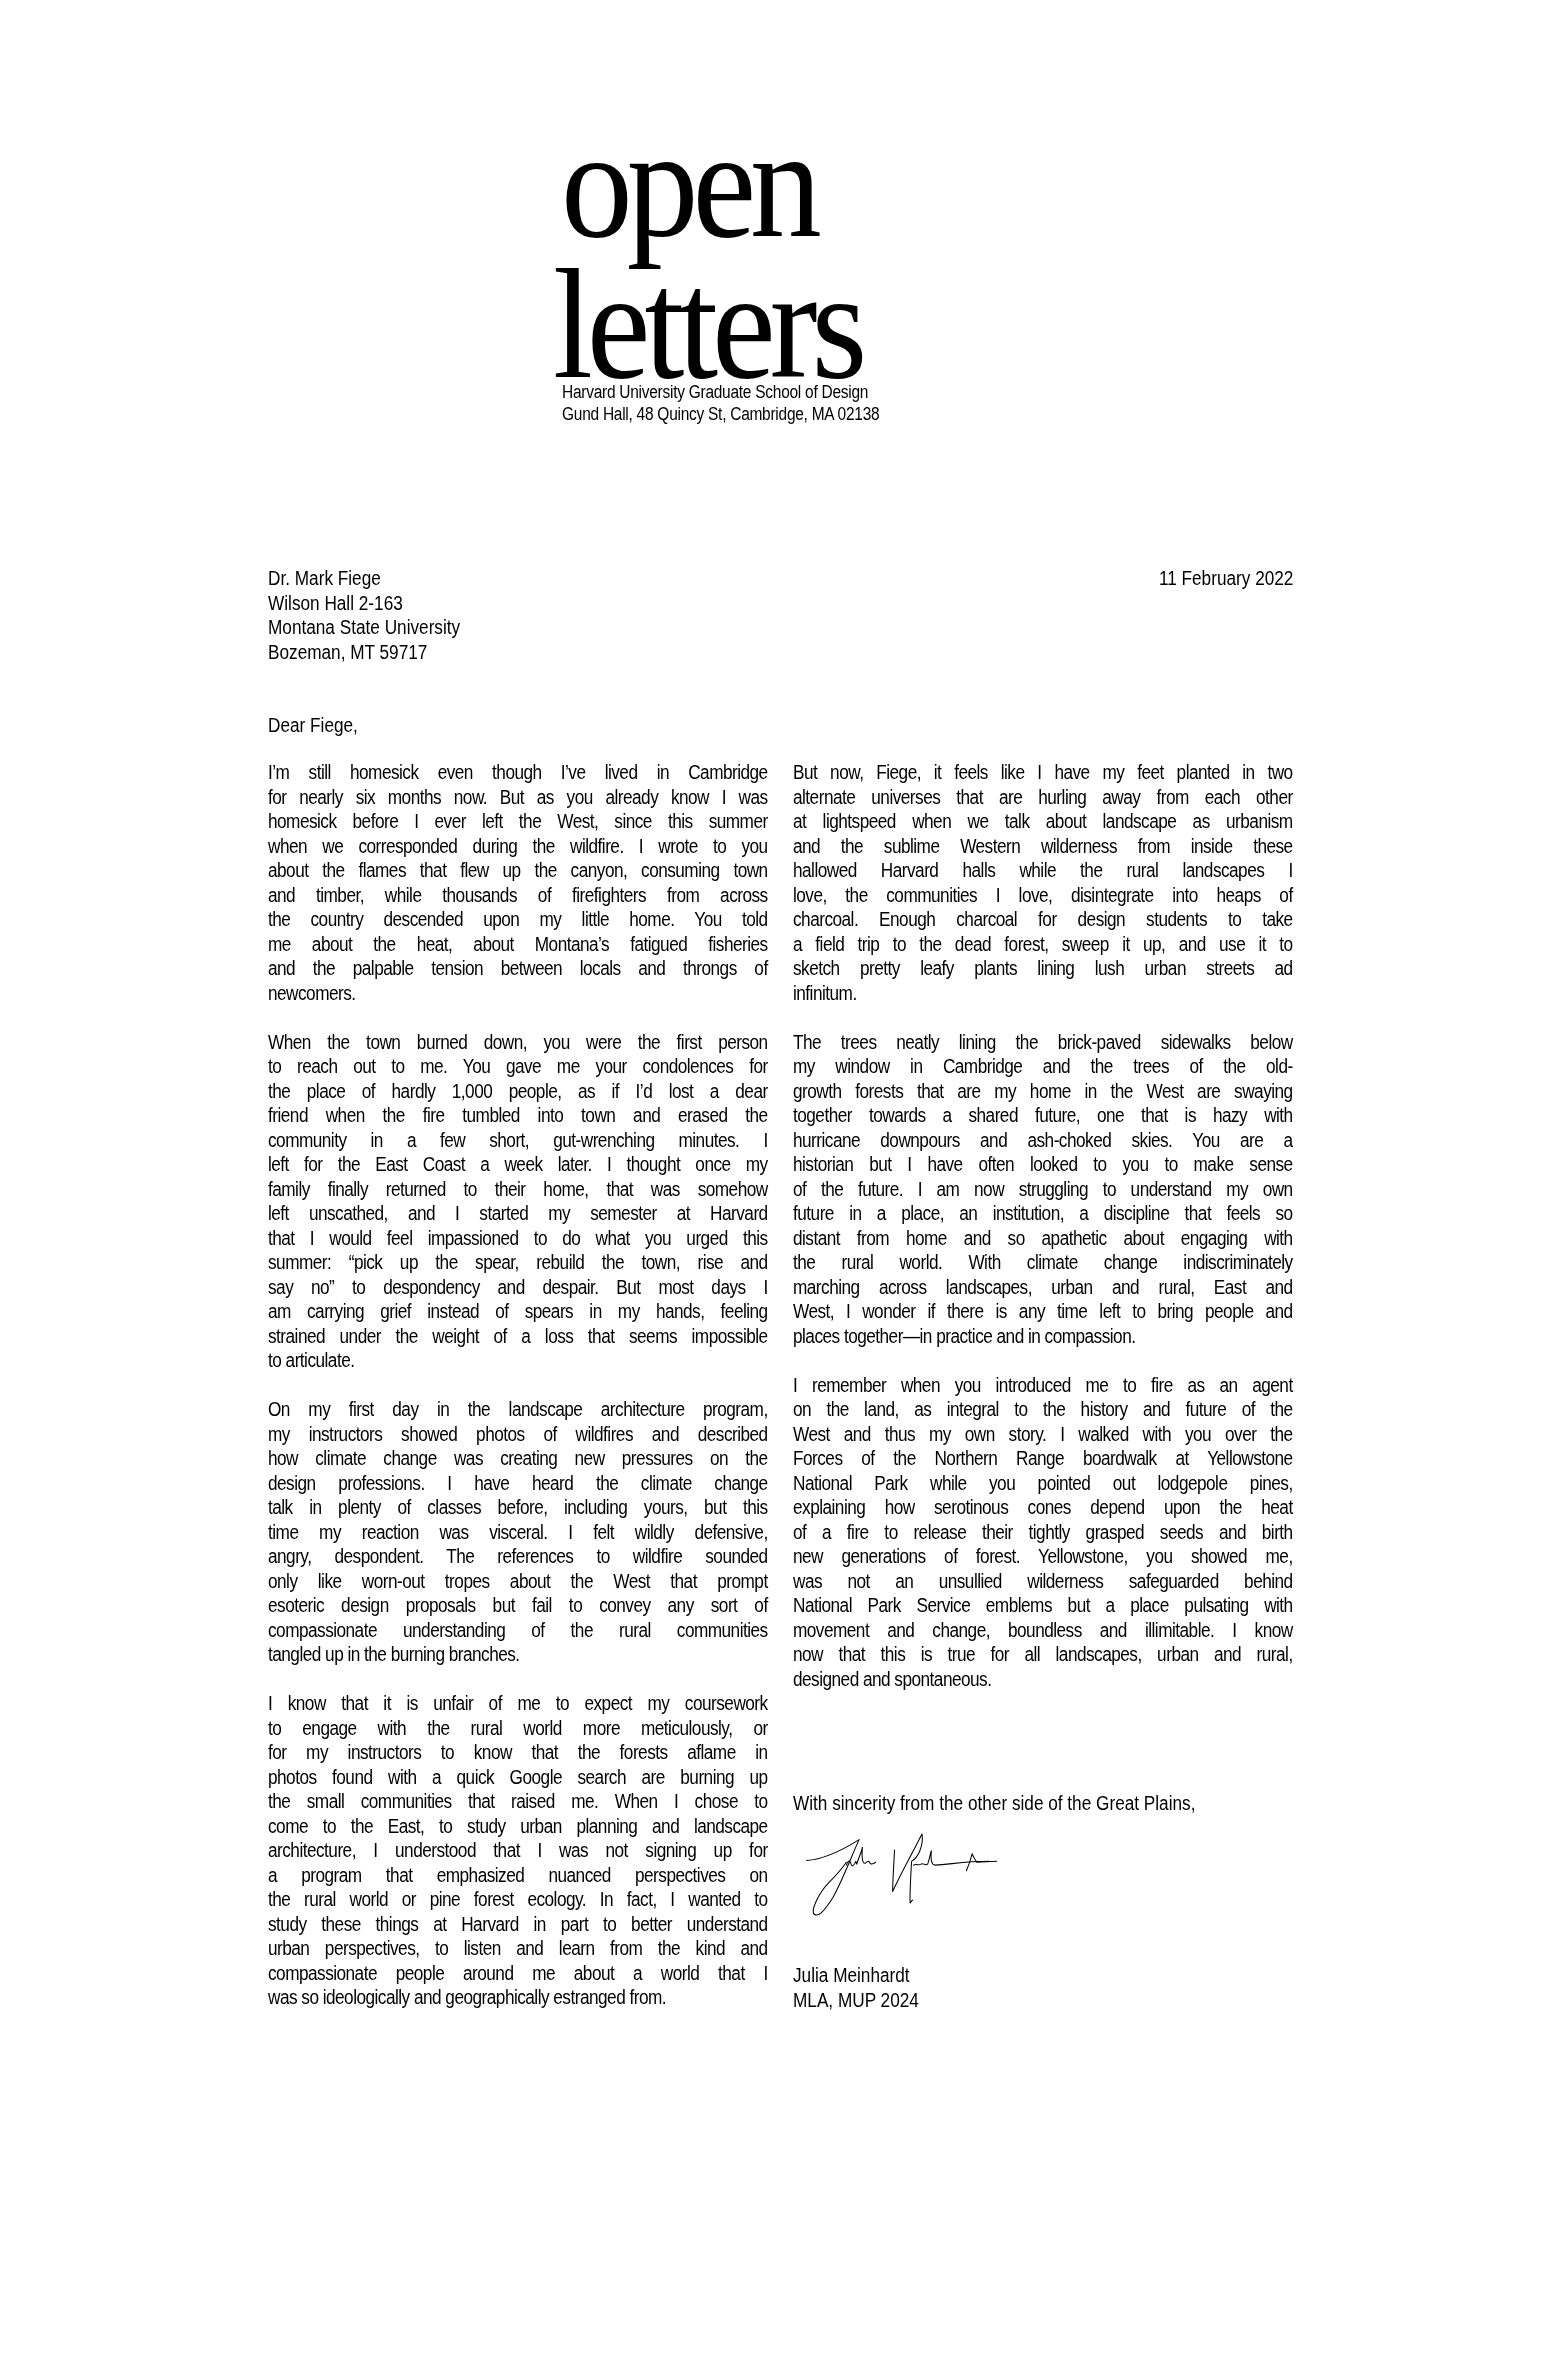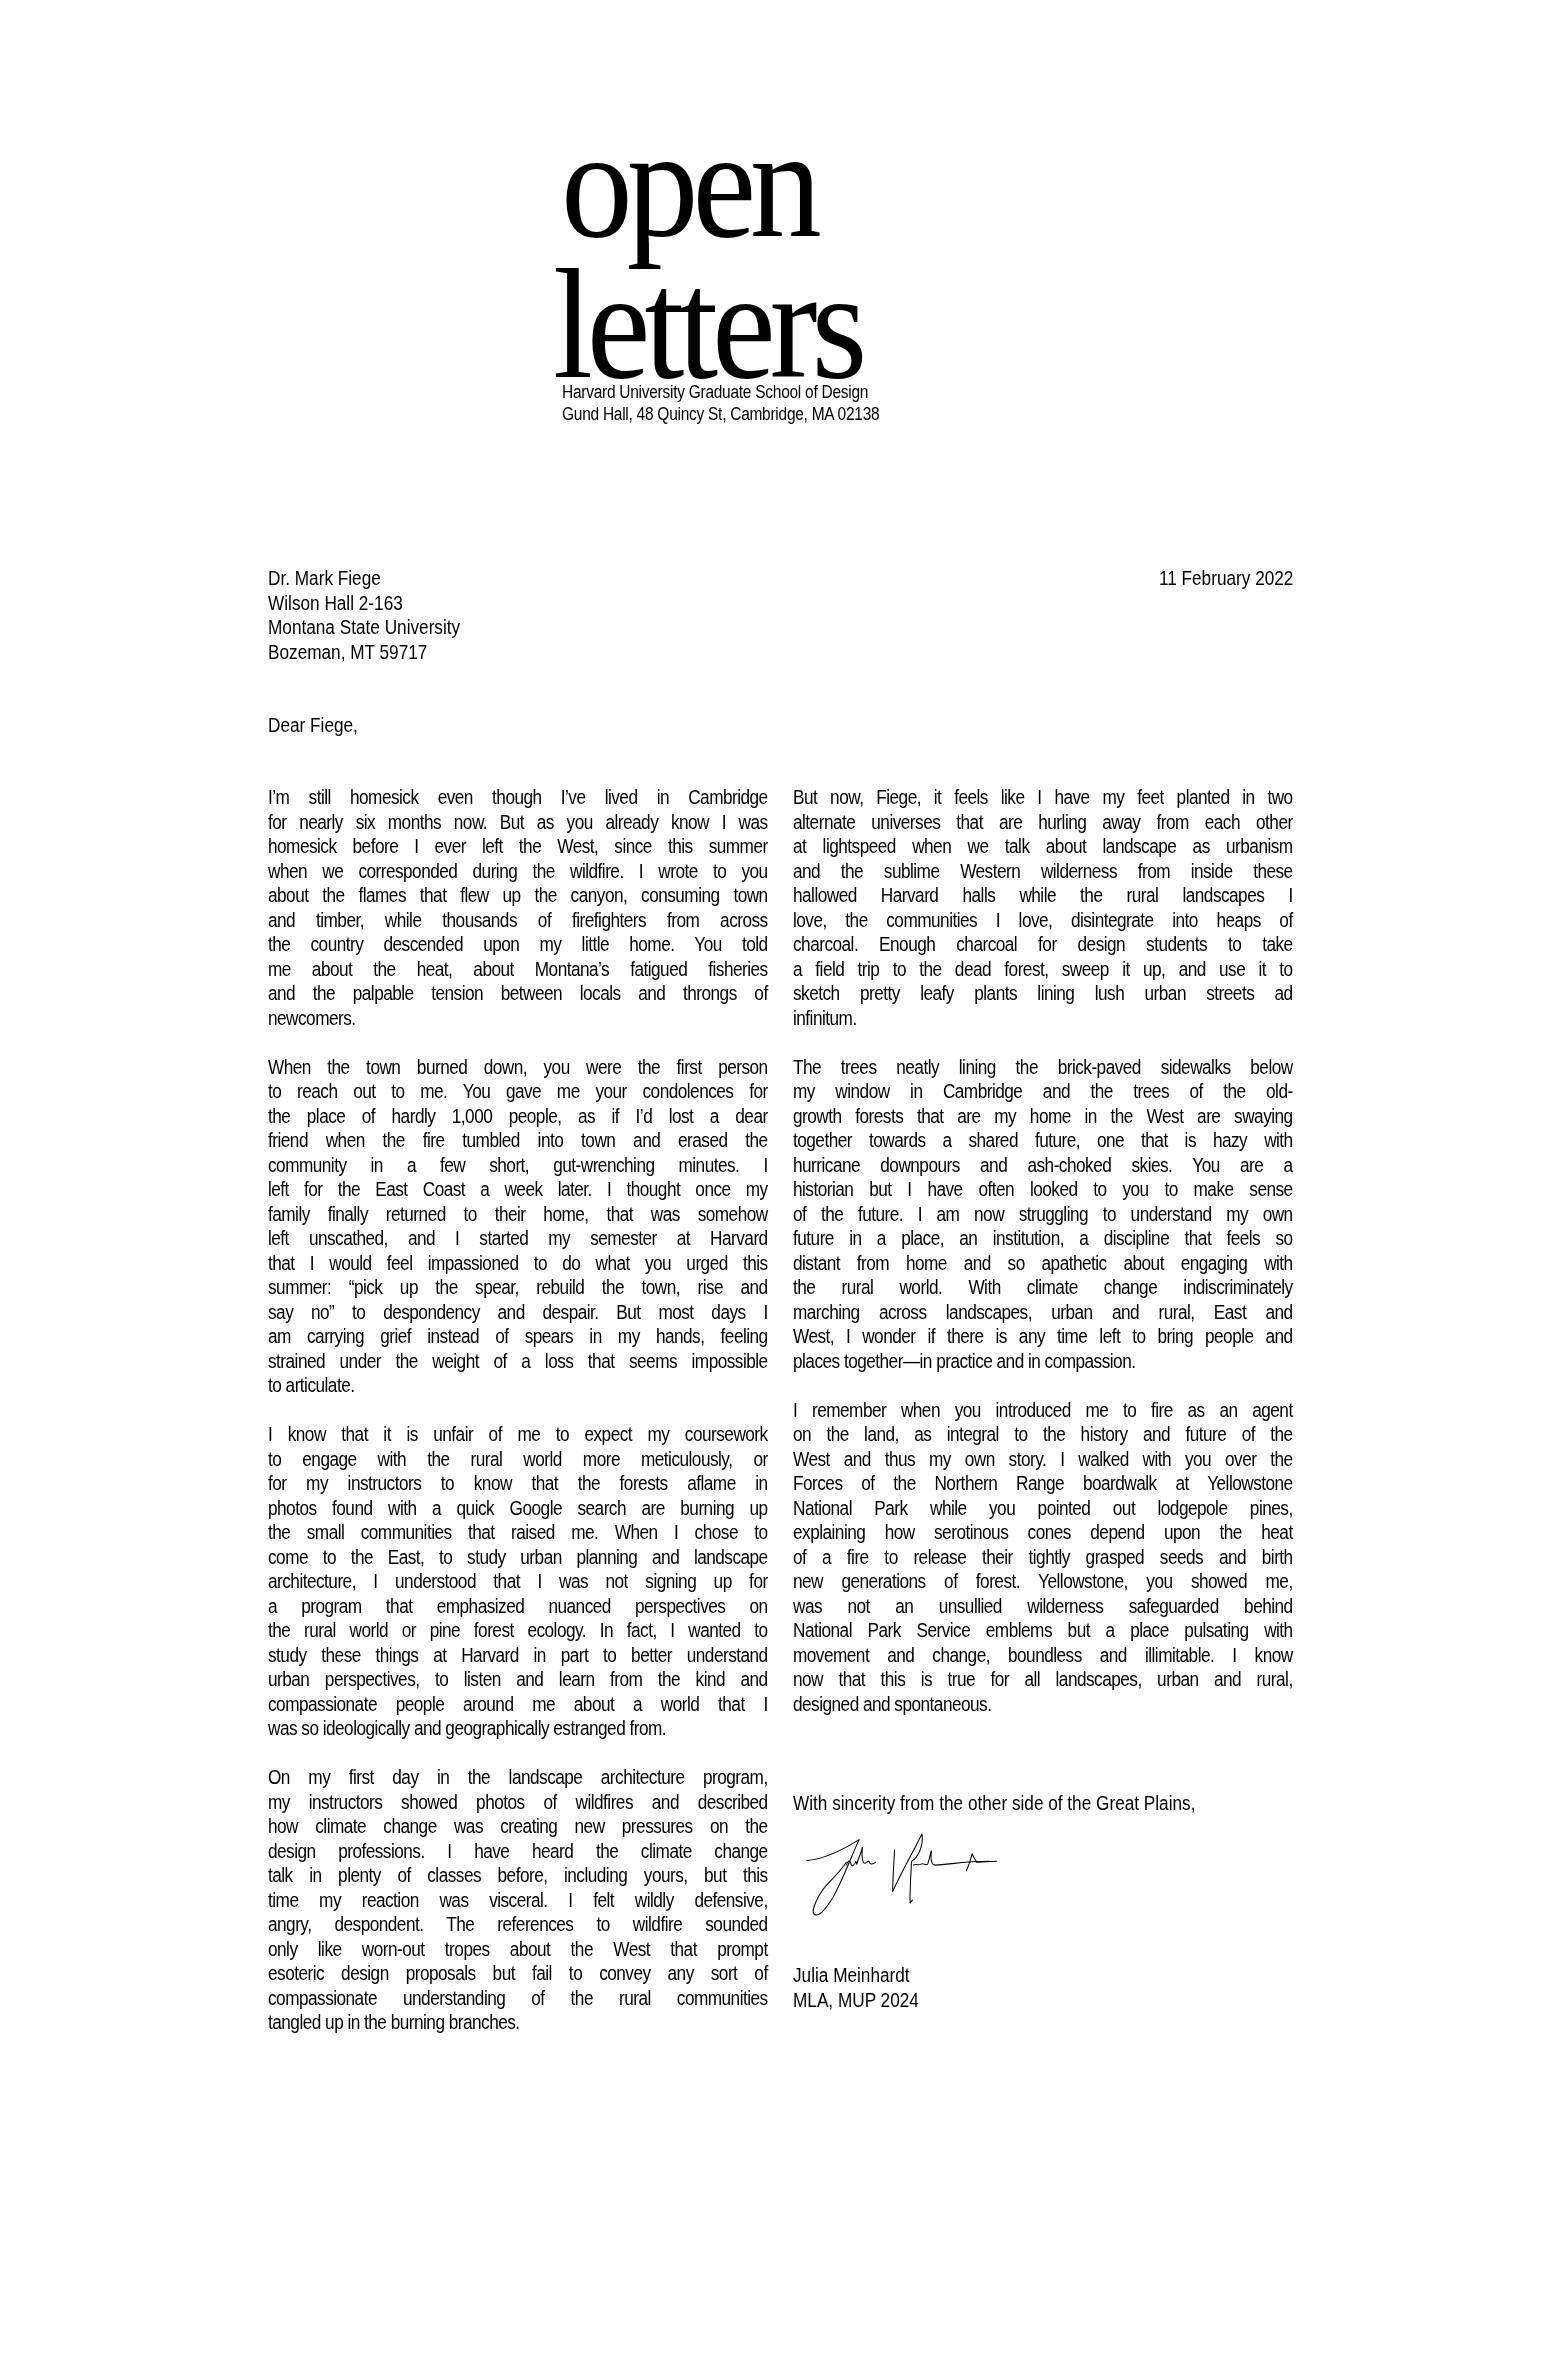--- a/index.html
+++ b/index.html
@@ -24,21 +24,21 @@
 
   .txt {
     font-family: "Liberation Sans", "DejaVu Sans", sans-serif;
     font-size: 20px; line-height: 24.5px; color: #000;
   }
   .recipient { position: absolute; left: 268px; top: 566px; }
   .recipient div, .closing div { white-space: nowrap; transform: scaleX(0.86); transform-origin: left top; }
   .date { position: absolute; right: 268px; top: 566px; white-space: nowrap; transform: scaleX(0.86); transform-origin: right top; }
   .salutation { position: absolute; left: 268px; top: 713px; white-space: nowrap; transform: scaleX(0.86); transform-origin: left top; }
 
-  .col { position: absolute; top: 785px; width: 500px; }
+  .col { position: absolute; top: 760px; width: 500px; }
   .col-left { left: 268px; }
   .col-right { left: 793px; }
   .para { margin: 0 0 24.5px 0; }
   .line {
     display: block; height: 24.5px; white-space: nowrap; overflow: visible;
     text-align: justify; text-align-last: justify; letter-spacing: -0.6px;
   }
   .line.last { text-align-last: left; }
 
   .signoff { position: absolute; left: 793px; top: 1791px; white-space: nowrap; transform: scaleX(0.86); transform-origin: left top; }
@@ -89,46 +89,46 @@
       <span class="line" style="width: 581px; transform: scaleX(0.86); transform-origin: left top;">family finally returned to their home, that was somehow</span>
       <span class="line" style="width: 581px; transform: scaleX(0.86); transform-origin: left top;">left unscathed, and I started my semester at Harvard</span>
       <span class="line" style="width: 581px; transform: scaleX(0.86); transform-origin: left top;">that I would feel impassioned to do what you urged this</span>
       <span class="line" style="width: 581px; transform: scaleX(0.86); transform-origin: left top;">summer: “pick up the spear, rebuild the town, rise and</span>
       <span class="line" style="width: 581px; transform: scaleX(0.86); transform-origin: left top;">say no” to despondency and despair. But most days I</span>
       <span class="line" style="width: 581px; transform: scaleX(0.86); transform-origin: left top;">am carrying grief instead of spears in my hands, feeling</span>
       <span class="line" style="width: 581px; transform: scaleX(0.86); transform-origin: left top;">strained under the weight of a loss that seems impossible</span>
       <span class="line last" style="transform: scaleX(0.86); transform-origin: left top; width: 581px;">to articulate.</span>
     </div>
     <div class="para">
+      <span class="line" style="width: 581px; transform: scaleX(0.86); transform-origin: left top;">On my first day in the landscape architecture program,</span>
+      <span class="line" style="width: 581px; transform: scaleX(0.86); transform-origin: left top;">my instructors showed photos of wildfires and described</span>
+      <span class="line" style="width: 581px; transform: scaleX(0.86); transform-origin: left top;">how climate change was creating new pressures on the</span>
+      <span class="line" style="width: 581px; transform: scaleX(0.86); transform-origin: left top;">design professions. I have heard the climate change</span>
+      <span class="line" style="width: 581px; transform: scaleX(0.86); transform-origin: left top;">talk in plenty of classes before, including yours, but this</span>
+      <span class="line" style="width: 581px; transform: scaleX(0.86); transform-origin: left top;">time my reaction was visceral. I felt wildly defensive,</span>
+      <span class="line" style="width: 581px; transform: scaleX(0.86); transform-origin: left top;">angry, despondent. The references to wildfire sounded</span>
+      <span class="line" style="width: 581px; transform: scaleX(0.86); transform-origin: left top;">only like worn-out tropes about the West that prompt</span>
+      <span class="line" style="width: 581px; transform: scaleX(0.86); transform-origin: left top;">esoteric design proposals but fail to convey any sort of</span>
+      <span class="line" style="width: 581px; transform: scaleX(0.86); transform-origin: left top;">compassionate understanding of the rural communities</span>
+      <span class="line last" style="transform: scaleX(0.86); transform-origin: left top; width: 581px;">tangled up in the burning branches.</span>
+    </div>
+    <div class="para">
       <span class="line" style="width: 581px; transform: scaleX(0.86); transform-origin: left top;">I know that it is unfair of me to expect my coursework</span>
       <span class="line" style="width: 581px; transform: scaleX(0.86); transform-origin: left top;">to engage with the rural world more meticulously, or</span>
       <span class="line" style="width: 581px; transform: scaleX(0.86); transform-origin: left top;">for my instructors to know that the forests aflame in</span>
       <span class="line" style="width: 581px; transform: scaleX(0.86); transform-origin: left top;">photos found with a quick Google search are burning up</span>
       <span class="line" style="width: 581px; transform: scaleX(0.86); transform-origin: left top;">the small communities that raised me. When I chose to</span>
       <span class="line" style="width: 581px; transform: scaleX(0.86); transform-origin: left top;">come to the East, to study urban planning and landscape</span>
       <span class="line" style="width: 581px; transform: scaleX(0.86); transform-origin: left top;">architecture, I understood that I was not signing up for</span>
       <span class="line" style="width: 581px; transform: scaleX(0.86); transform-origin: left top;">a program that emphasized nuanced perspectives on</span>
       <span class="line" style="width: 581px; transform: scaleX(0.86); transform-origin: left top;">the rural world or pine forest ecology. In fact, I wanted to</span>
       <span class="line" style="width: 581px; transform: scaleX(0.86); transform-origin: left top;">study these things at Harvard in part to better understand</span>
       <span class="line" style="width: 581px; transform: scaleX(0.86); transform-origin: left top;">urban perspectives, to listen and learn from the kind and</span>
       <span class="line" style="width: 581px; transform: scaleX(0.86); transform-origin: left top;">compassionate people around me about a world that I</span>
       <span class="line last" style="transform: scaleX(0.86); transform-origin: left top; width: 581px;">was so ideologically and geographically estranged from.</span>
-    </div>
-    <div class="para">
-      <span class="line" style="width: 581px; transform: scaleX(0.86); transform-origin: left top;">On my first day in the landscape architecture program,</span>
-      <span class="line" style="width: 581px; transform: scaleX(0.86); transform-origin: left top;">my instructors showed photos of wildfires and described</span>
-      <span class="line" style="width: 581px; transform: scaleX(0.86); transform-origin: left top;">how climate change was creating new pressures on the</span>
-      <span class="line" style="width: 581px; transform: scaleX(0.86); transform-origin: left top;">design professions. I have heard the climate change</span>
-      <span class="line" style="width: 581px; transform: scaleX(0.86); transform-origin: left top;">talk in plenty of classes before, including yours, but this</span>
-      <span class="line" style="width: 581px; transform: scaleX(0.86); transform-origin: left top;">time my reaction was visceral. I felt wildly defensive,</span>
-      <span class="line" style="width: 581px; transform: scaleX(0.86); transform-origin: left top;">angry, despondent. The references to wildfire sounded</span>
-      <span class="line" style="width: 581px; transform: scaleX(0.86); transform-origin: left top;">only like worn-out tropes about the West that prompt</span>
-      <span class="line" style="width: 581px; transform: scaleX(0.86); transform-origin: left top;">esoteric design proposals but fail to convey any sort of</span>
-      <span class="line" style="width: 581px; transform: scaleX(0.86); transform-origin: left top;">compassionate understanding of the rural communities</span>
-      <span class="line last" style="transform: scaleX(0.86); transform-origin: left top; width: 581px;">tangled up in the burning branches.</span>
     </div>
   </article>
 <article class="col col-right txt">
     <div class="para">
       <span class="line" style="width: 581px; transform: scaleX(0.86); transform-origin: left top;">But now, Fiege, it feels like I have my feet planted in two</span>
       <span class="line" style="width: 581px; transform: scaleX(0.86); transform-origin: left top;">alternate universes that are hurling away from each other</span>
       <span class="line" style="width: 581px; transform: scaleX(0.86); transform-origin: left top;">at lightspeed when we talk about landscape as urbanism</span>
       <span class="line" style="width: 581px; transform: scaleX(0.86); transform-origin: left top;">and the sublime Western wilderness from inside these</span>
       <span class="line" style="width: 581px; transform: scaleX(0.86); transform-origin: left top;">hallowed Harvard halls while the rural landscapes I</span>
       <span class="line" style="width: 581px; transform: scaleX(0.86); transform-origin: left top;">love, the communities I love, disintegrate into heaps of</span>

